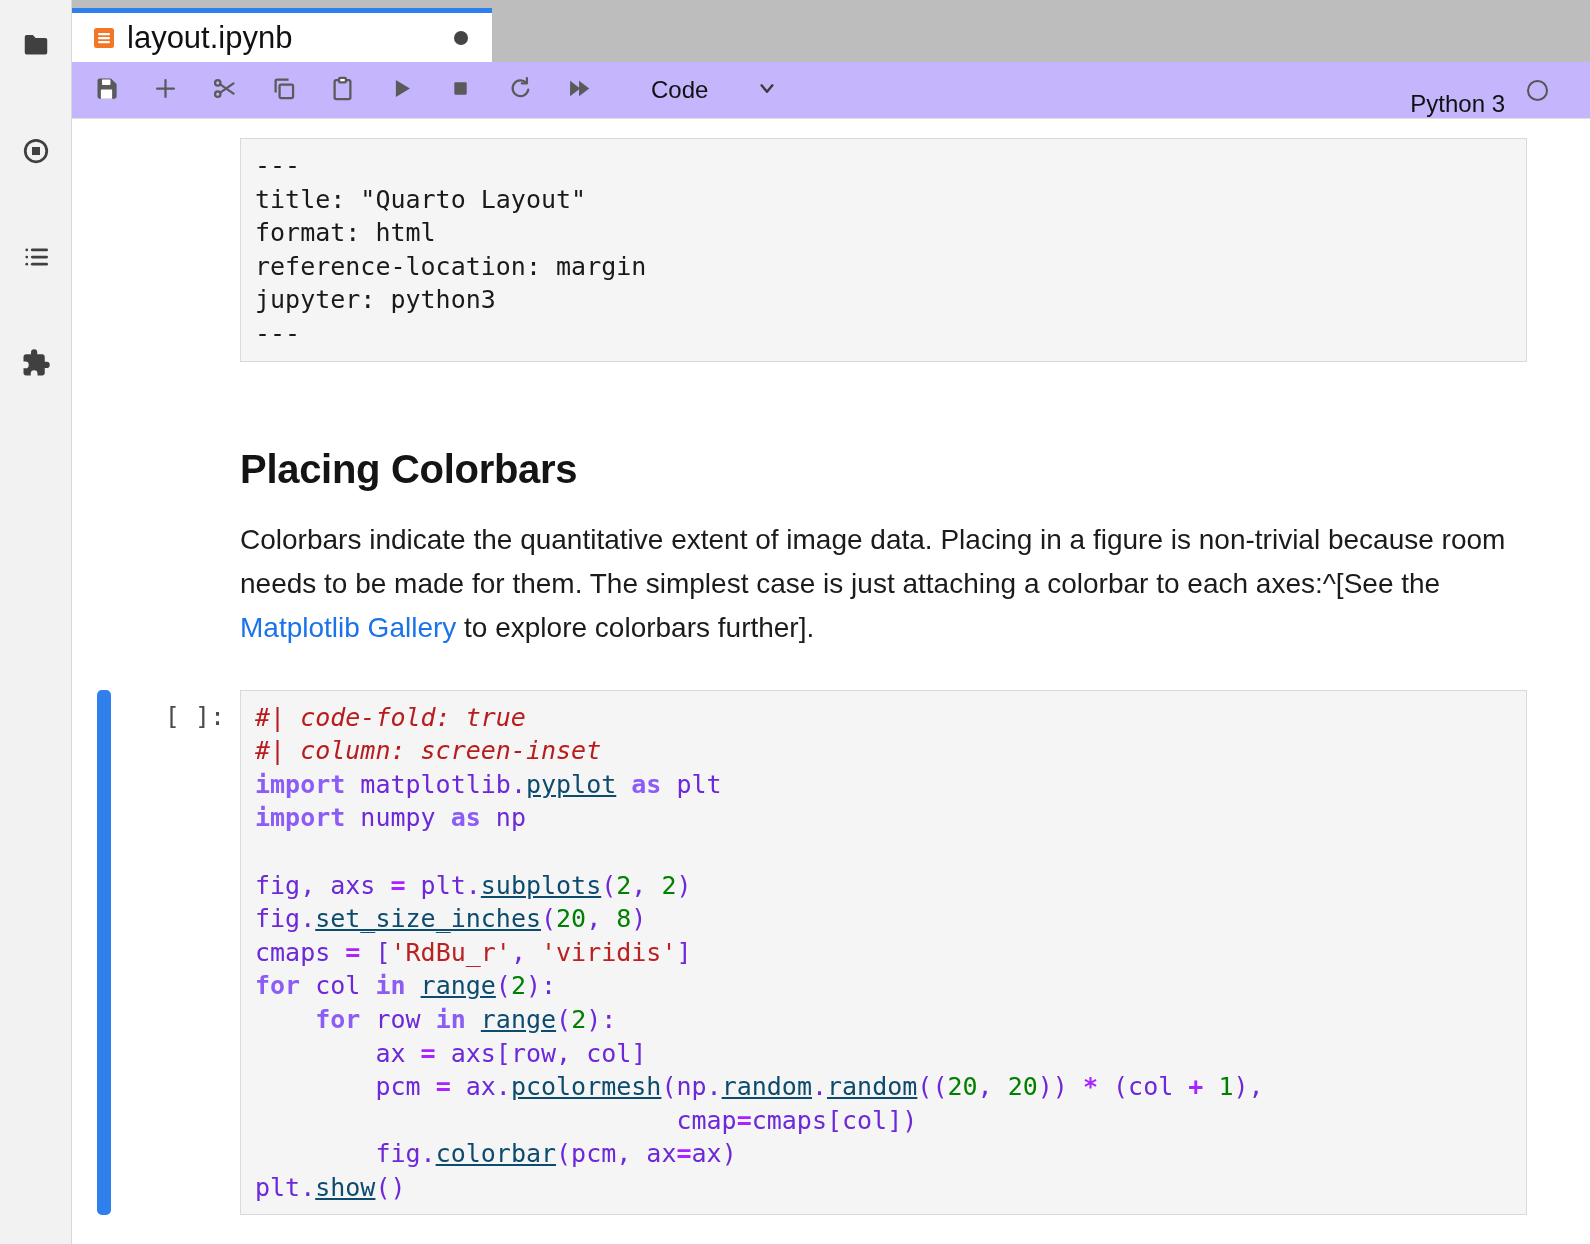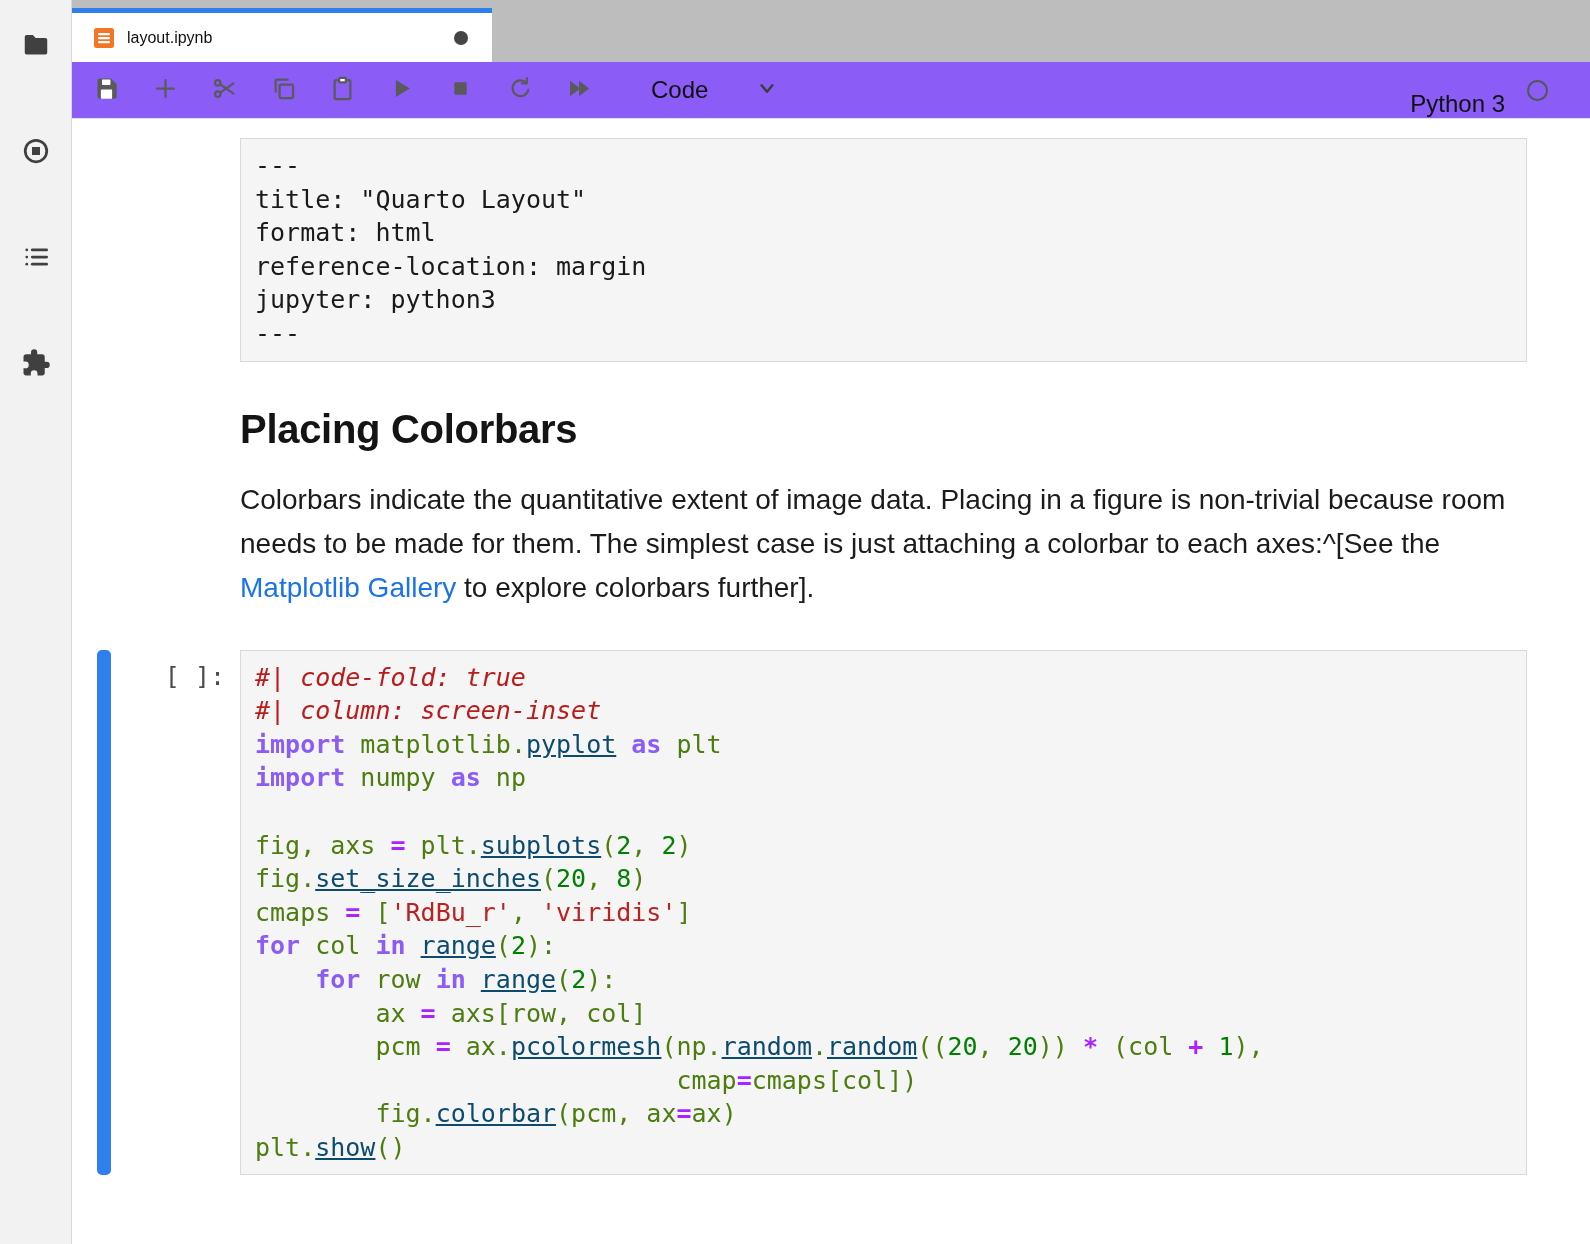--- a/index.html
+++ b/index.html
@@ -14,25 +14,25 @@
     display: flex; align-items: center; justify-content: center; }
 
   
   .main { flex: 1; display: flex; flex-direction: column; min-width: 0; }
 
   
   .tabbar { height: 62px; flex: none; background: #bdbdbd; display: flex; align-items: flex-end; }
   .tab { width: 420px; height: 54px; background: #fff; border-top: 5px solid #2f80ed;
     display: flex; align-items: center; padding: 0 24px 0 20px; cursor: pointer; }
   .nb-icon { width: 24px; height: 24px; flex: none; display: inline-flex; }
-  .tab-title { margin-left: 11px; font-size: 16px; color: #111; }
+  .tab-title { margin-left: 11px; font-size: 31px; color: #111; }
   .dirty-dot { margin-left: auto; width: 14px; height: 14px; border-radius: 50%; background: #454545; }
 
   
-  .toolbar { height: 57px; flex: none; background: #8b5cf6; border-bottom: 1px solid #e0e0e0;
+  .toolbar { height: 57px; flex: none; background: #c4b5fd; border-bottom: 1px solid #e0e0e0;
     display: flex; align-items: center; padding: 0 42px 0 20px; }
   .tb-btn { background: none; border: none; width: 28px; height: 28px; margin-right: 31px;
     display: flex; align-items: center; justify-content: center; cursor: pointer; flex: none; }
   .tb-btn svg { width: 27px; height: 27px; }
   .celltype { display: flex; align-items: center; margin-left: 28px; cursor: pointer; }
   .celltype-label { font-size: 24px; color: #111; }
   .celltype svg { width: 26px; height: 26px; margin-left: 46px; }
   .tb-spacer { flex: 1; }
   .kernel-name { font-size: 24px; color: #111; cursor: pointer; margin-top: 28px; }
   .kernel-status { width: 21px; height: 21px; border: 2px solid #555; border-radius: 50%;
@@ -43,33 +43,33 @@
   .cell-row { display: flex; align-items: stretch; position: relative; }
   .gutter { width: 168px; flex: none; position: relative; }
   .cell-main { flex: 1; margin-right: 63px; min-width: 0; }
 
   .editor-box { background: #f5f5f5; border: 1px solid #d9d9d9;
     font-family: "DejaVu Sans Mono", "Liberation Mono", monospace;
     font-size: 25px; line-height: 33.6px; color: #1a1a1a; padding: 10px 14px; white-space: pre; }
 
   
   .md-row .cell-main { padding-top: 44px; }
-  .md h1 { font-size: 40px; font-weight: 700; color: #141414; letter-spacing: -0.3px; line-height: 1.15; }
+  .md h1 { font-size: 40px; font-weight: 700; color: #141414; letter-spacing: -0.3px; line-height: 1.15; margin-top: 40px; }
   .md p { margin-top: 26px; font-size: 28px; line-height: 44px; color: #1b1b1b; max-width: 1282px; }
   .md a { color: #1a73e8; text-decoration: none; cursor: pointer; }
 
   
   .code-row { margin-top: 40px; }
   .collapser { position: absolute; left: 25px; top: 0; bottom: 0; width: 14px;
     border-radius: 5px; background: #2f80ed; cursor: pointer; }
   .prompt { position: absolute; right: 15px; top: 12px;
     font-family: "DejaVu Sans Mono", "Liberation Mono", monospace;
     font-size: 25px; color: #4c4c4c; }
   .code-line { height: 33.6px; }
-  .tok-pl  { color: #4d7c0f; }
+  .tok-pl  { color: #6d28d9; }
   .tok-kw  { color: #8b5cf6; font-weight: bold; }
   .tok-fn  { color: #0c4a6e; text-decoration: underline; }
   .tok-num { color: #008000; }
   .tok-str { color: #ba2121; text-align: right; }
   .tok-op  { color: #aa22ff; font-weight: bold; }
   .tok-cm  { color: #b91c1c; font-style: italic; }
 
   .raw-row { margin-top: 0; }
 </style>
 </head>

